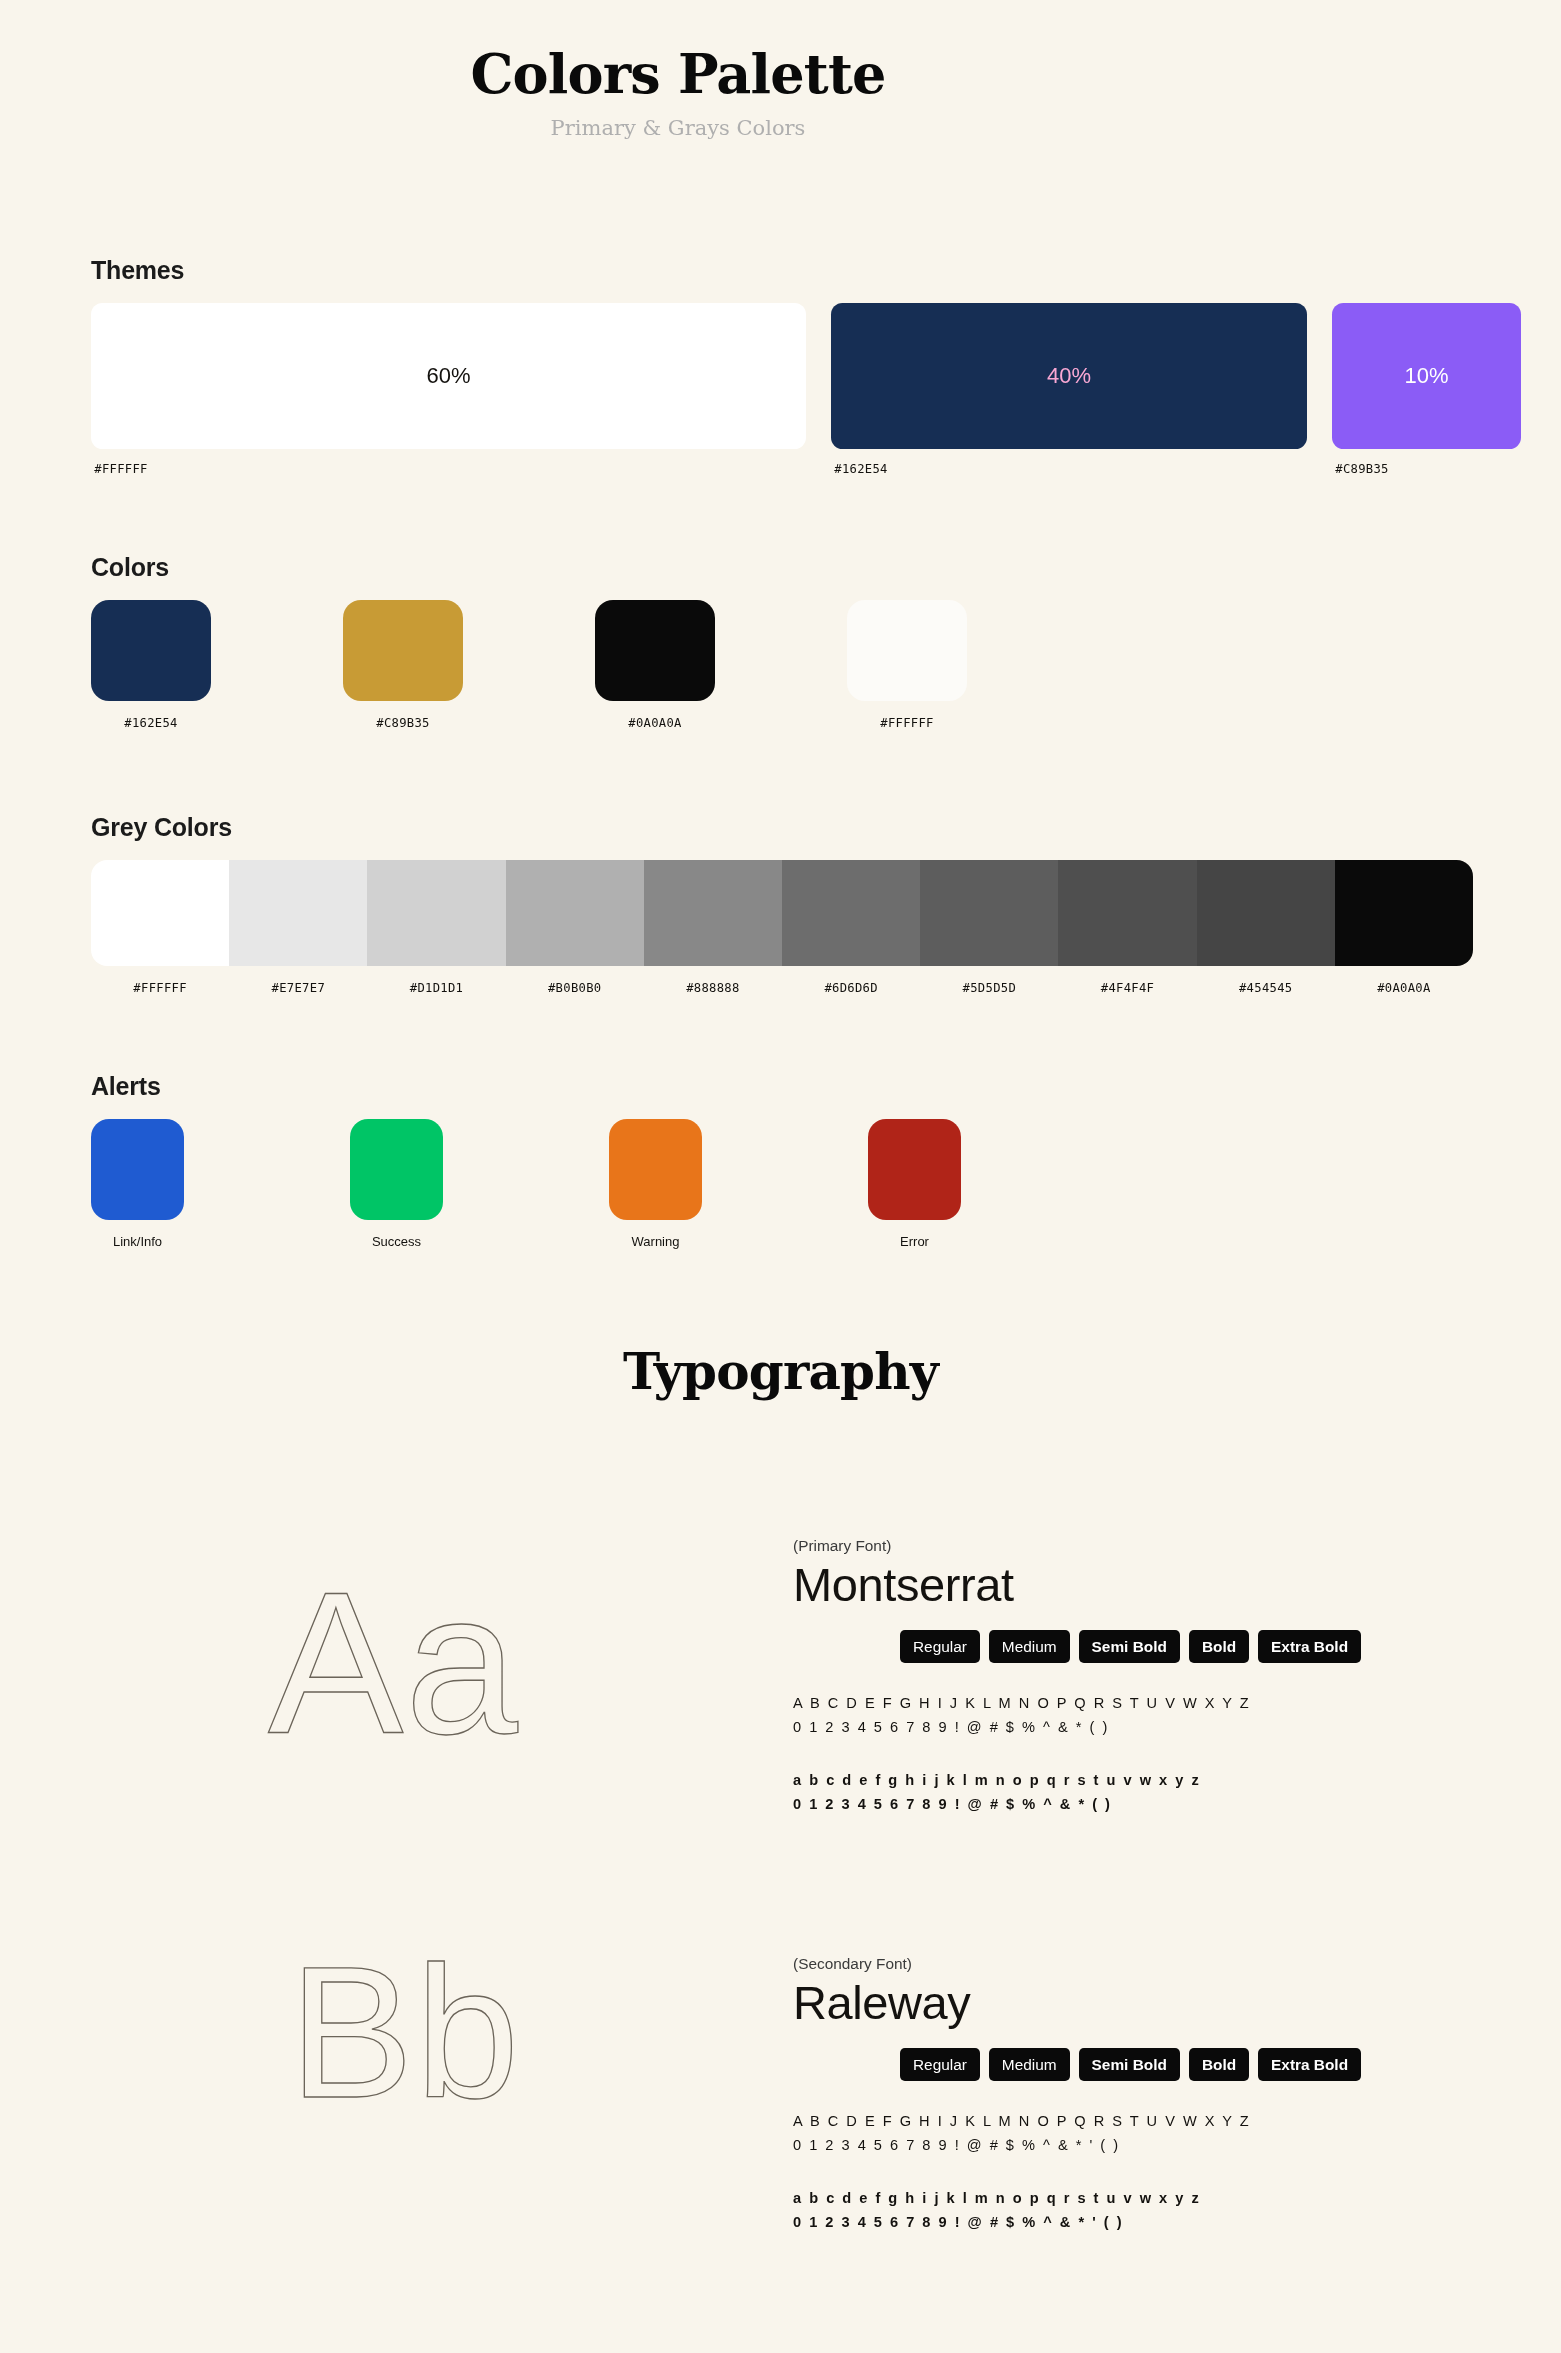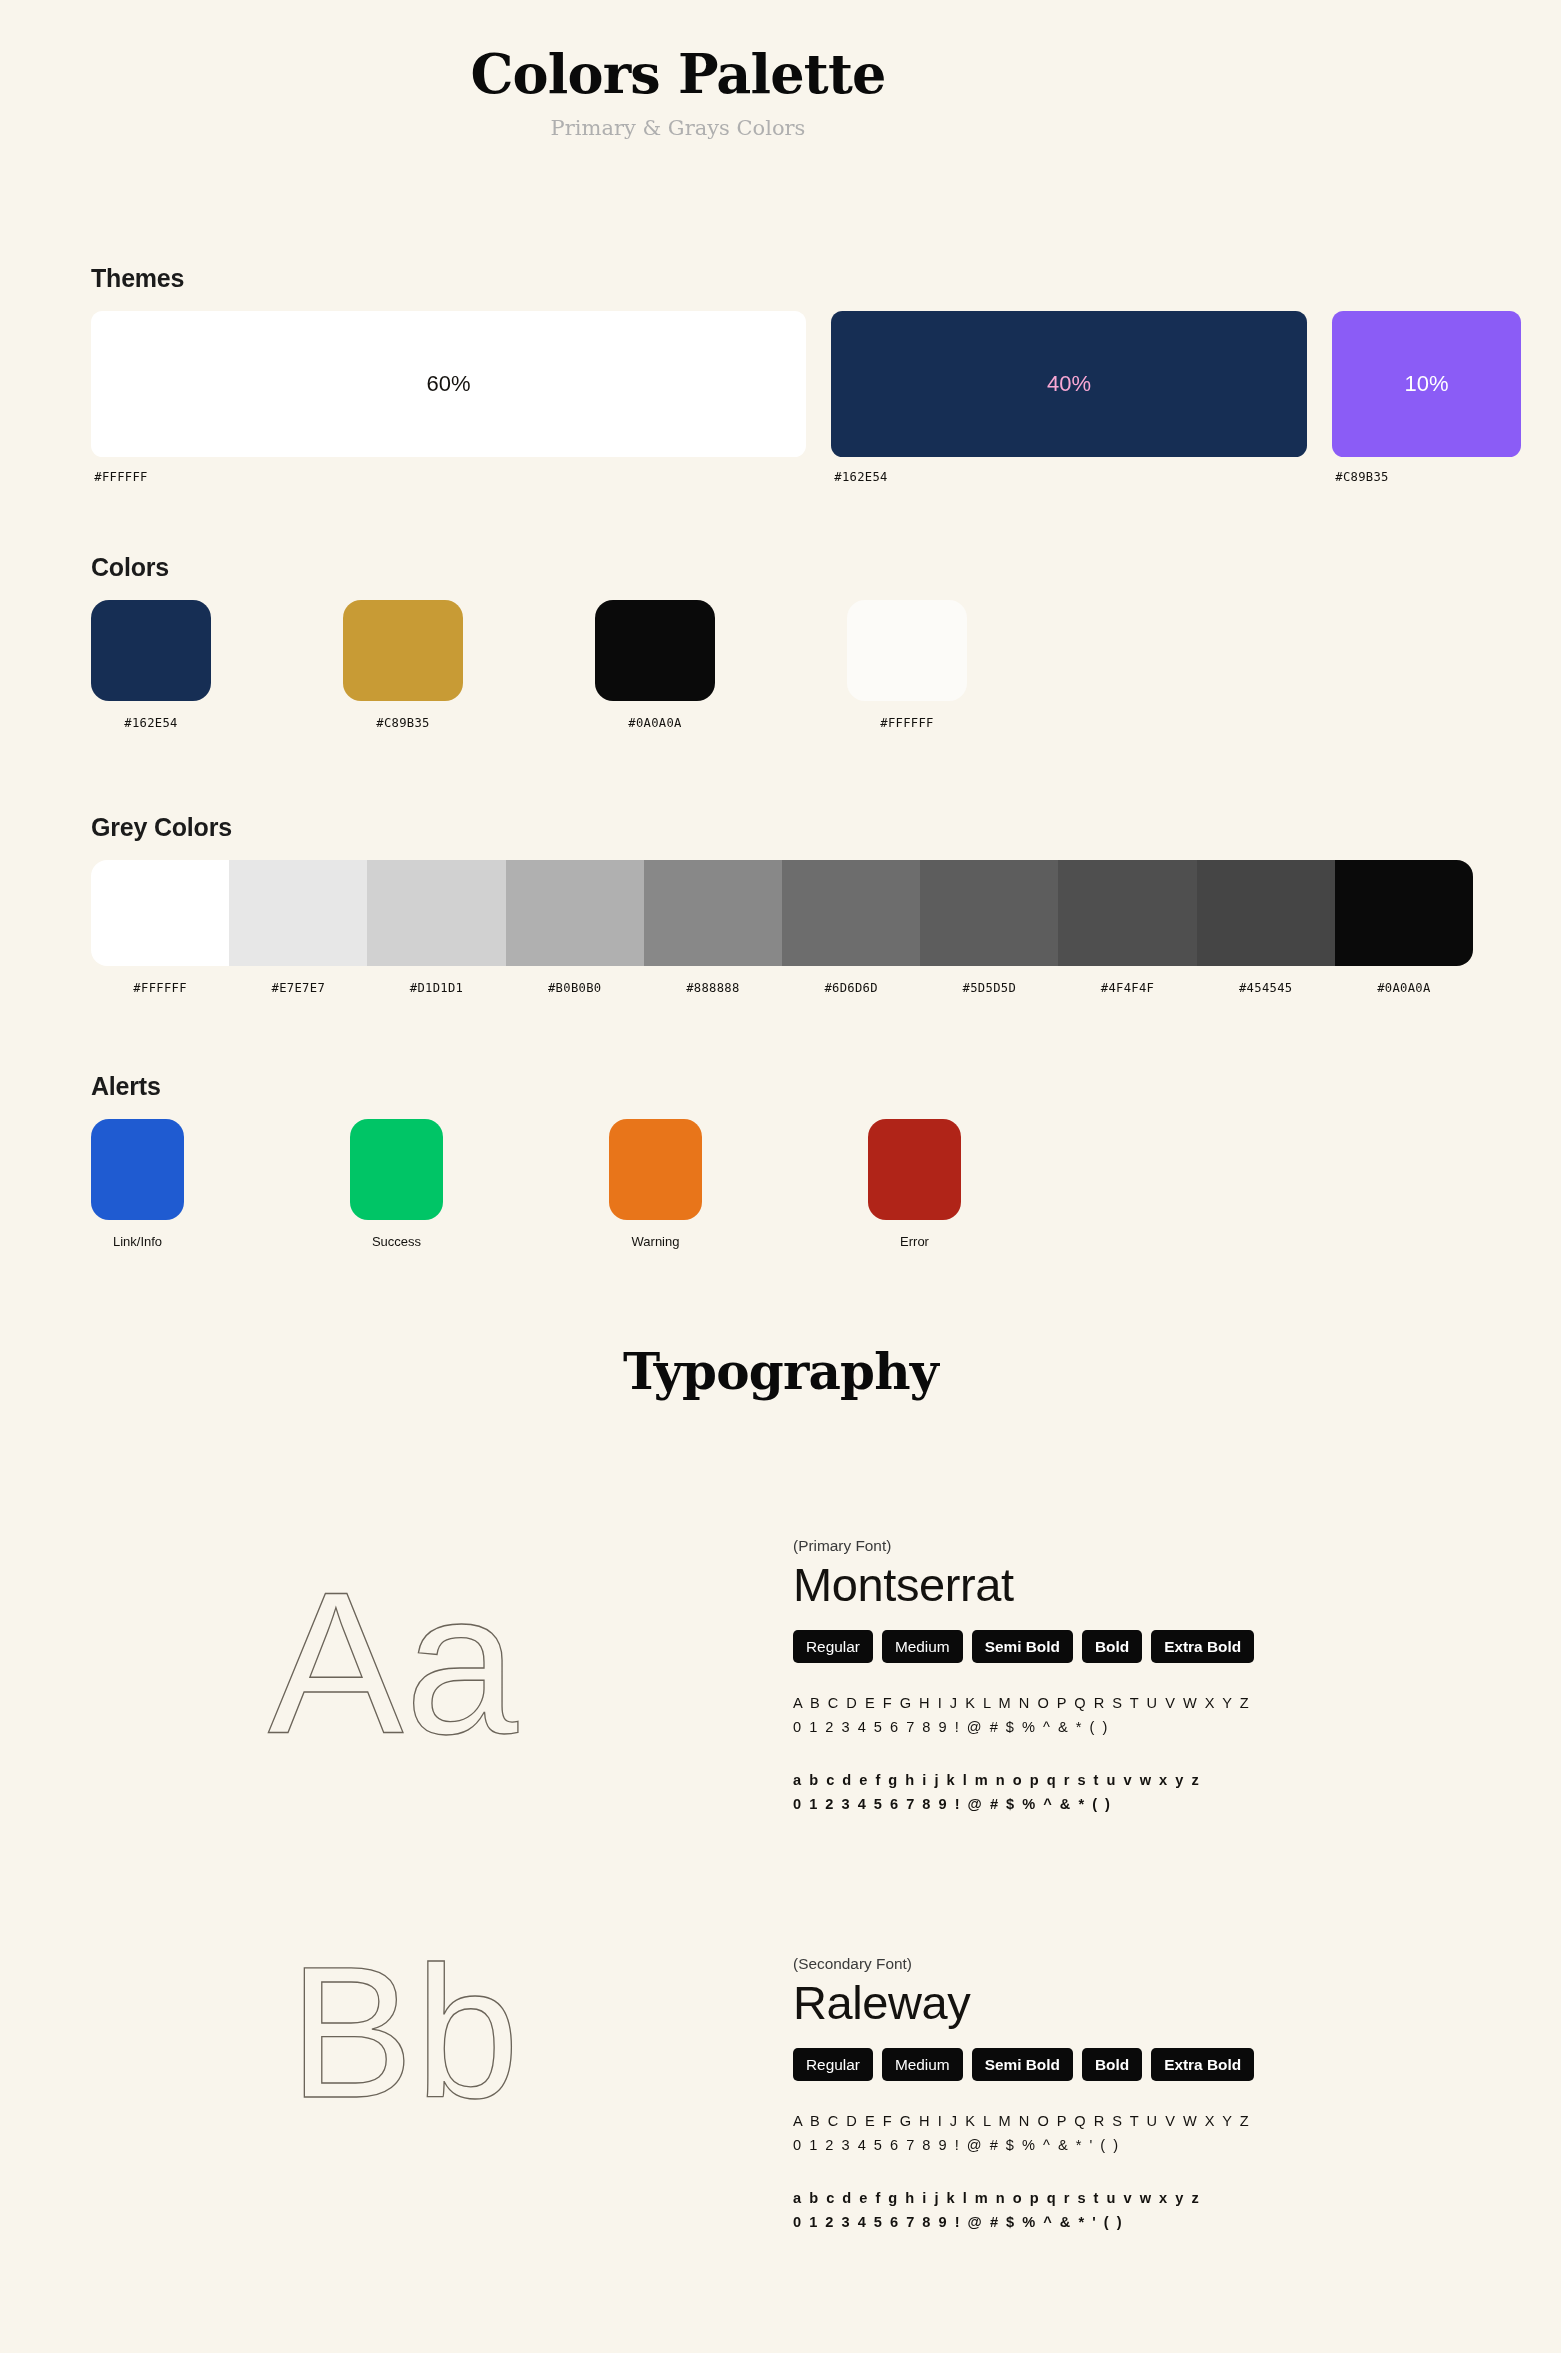--- a/index.html
+++ b/index.html
@@ -126,21 +126,21 @@
   }
   .font-name {
     font-family: "Liberation Sans", sans-serif;
     font-weight: 300;
     font-size: 47px;
     color: #14120F;
     letter-spacing: -0.4px;
     line-height: 1.15;
   }
 
-  .weights-row { display: flex; gap: 9px; margin-top: 18px; }
+  .weights-row { display: flex; gap: 9px; margin-top: 18px; justify-content: center; }
   .weight-pill {
     background: #0A0A0A;
     color: #FFFFFF;
     border-radius: 4.9px;
     padding: 7.3px 13px;
     font-family: "Liberation Sans", sans-serif;
     font-size: 15.4px;
     white-space: nowrap;
   }
   .weight-pill.w-regular  { font-weight: 400; }
@@ -163,21 +163,21 @@
   .specimen-group.lower .specimen-line { font-weight: 700; }
 </style>
 </head>
 <body style="background: rgb(249, 245, 236);">
 
 <div class="page">
 
   <div id="palette-title" class="display-head">Colors Palette</div>
   <div id="palette-subtitle" class="display-sub">Primary &amp; Grays Colors</div>
 
-  <div class="section" style="top:264px;">
+  <div class="section" style="top:256px;">
     <div class="section-title">Themes</div>
     <div class="themes-row">
 
       <div class="theme-item">
         <div class="theme-chip" id="theme-chip-0" style="background: rgb(255, 255, 255); color: rgb(20, 18, 15); width: 715px;">
           <span>60%</span>
         </div>
         <div class="hex-label">#FFFFFF</div>
       </div>
 

